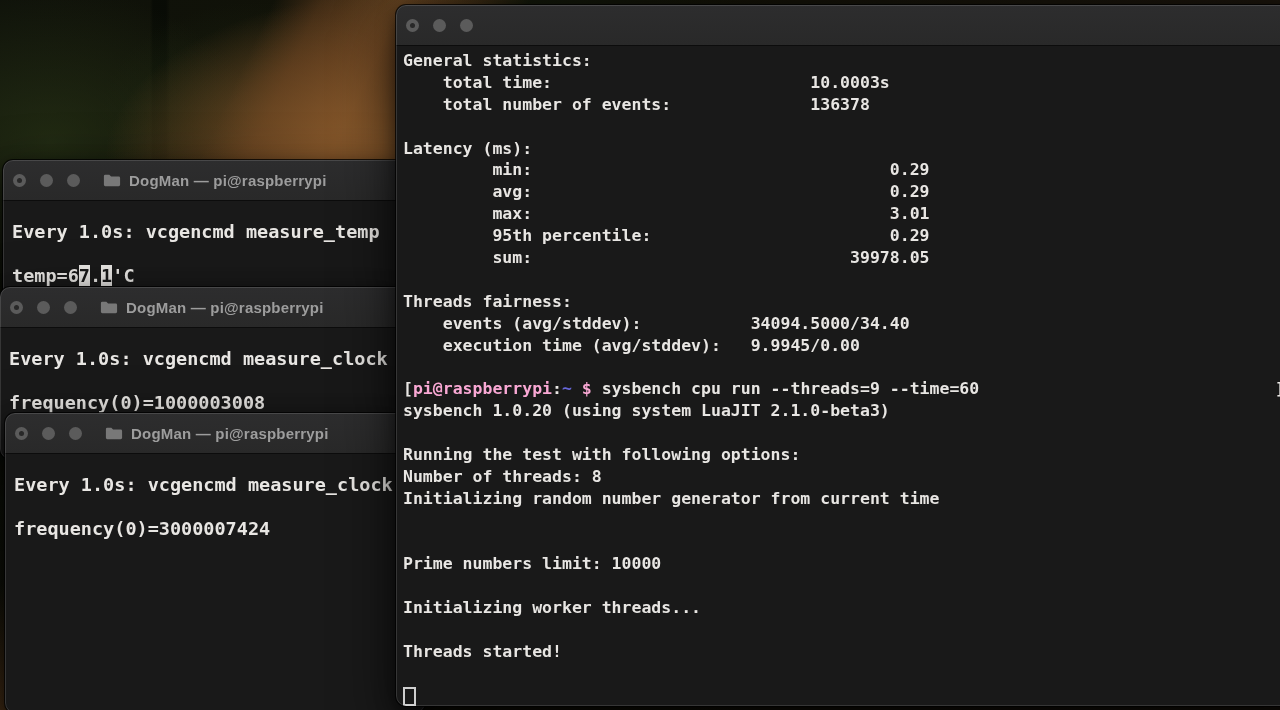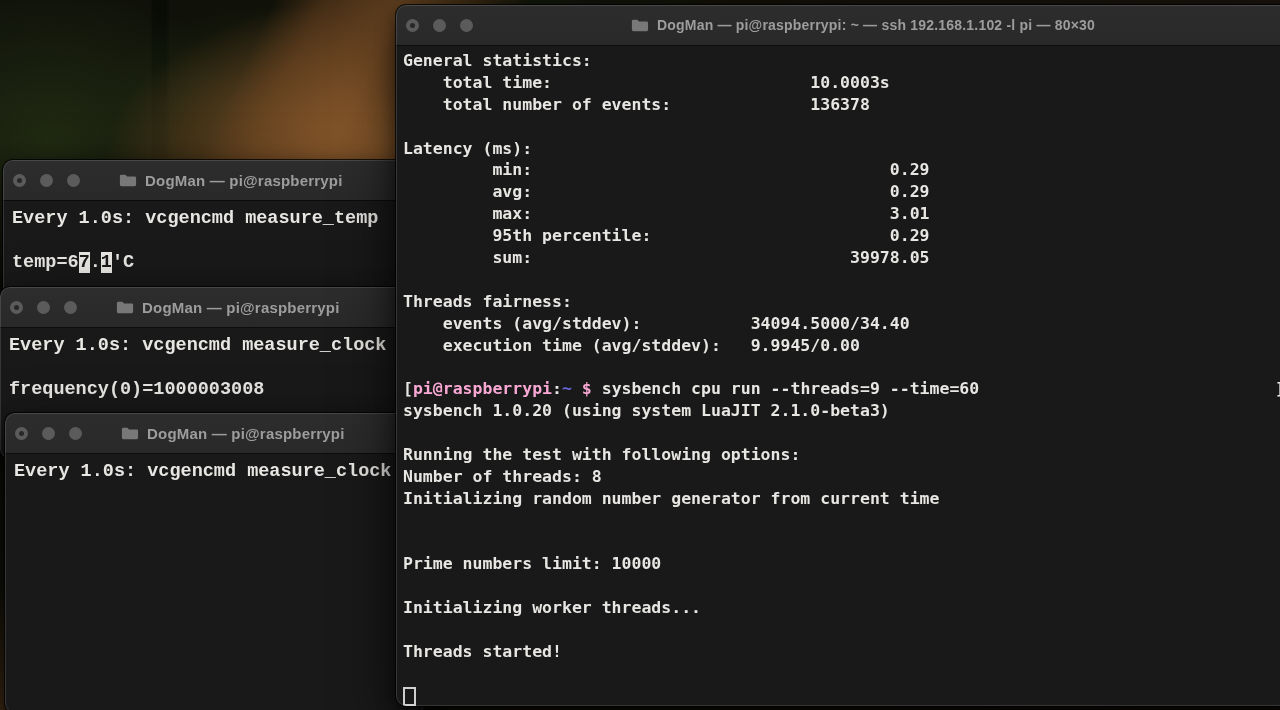--- a/index.html
+++ b/index.html
@@ -23,31 +23,31 @@
   .window::after{content:"";position:absolute;inset:0;border-radius:10px;
     border:1px solid rgba(255,255,255,.13);pointer-events:none;}
   .titlebar{height:40px;background:linear-gradient(#2d2d2e,#292929);
     border-bottom:1px solid #0c0c0c;position:relative;}
   .lights{position:absolute;left:10px;top:0;height:40px;display:flex;align-items:center;gap:14px;}
   .light{width:13px;height:13px;border-radius:50%;background:#5b5b5b;position:relative;}
   .light.closebtn::after{content:"";position:absolute;left:4px;top:4px;width:5px;height:5px;
     border-radius:50%;background:#282828;}
   .title-group{position:absolute;top:0;height:40px;display:flex;align-items:center;gap:8px;white-space:nowrap;}
   .title-group.centered{left:50%;transform:translateX(-50%);}
-  .title-group.offset{left:116px;}
+  .title-group.offset{left:100px;}
   .proxy-icon{flex:0 0 auto;display:block;}
   .wtitle{color:#9d9d9d;font-weight:bold;letter-spacing:.2px;}
   .main .wtitle{font-size:14px;}
   .small .wtitle{font-size:15px;}
 
   
   .content{position:absolute;left:0;right:0;top:41px;bottom:0;background:#191919;
     color:#e8e6e3;font-family:"DejaVu Sans Mono","Liberation Mono",monospace;font-weight:bold;}
   .main .content{padding:4px 7px;font-size:16.5px;}
-  .small .content{padding:7px 9px;font-size:18.5px;font-family:Liberation Mono, monospace;}
+  .small .content{padding:20px 9px;font-size:18.5px;}
   .tline{height:21.9px;line-height:21.9px;white-space:pre;}
   .small .tline{height:22px;line-height:22px;}
   .prompt-line{position:relative;}
   .g{color:#f9a8d4;}
   .b{color:#6767d9;}
   .mark-right{position:absolute;left:872px;top:0;color:#e8e6e3;}
   .inv{background:#e8e6e3;color:#191919;}
   .cursor{display:inline-block;width:9px;height:15px;border:2px solid #cfcfcf;
     transform:translateY(2px);}
 </style>
@@ -108,35 +108,30 @@
     <div class="title-group offset">
       <svg class="proxy-icon" width="18" height="15" viewBox="0 0 20 16">
           <path d="M1 3.2Q1 1.6 2.6 1.6H7l2 2h8.4Q19 3.6 19 5.2v7.6q0 1.6-1.6 1.6H2.6Q1 14.4 1 12.8Z" fill="#787878"></path>
         </svg>
       <span class="wtitle">DogMan — pi@raspberrypi</span>
     </div>
   </div>
   <div class="content">
     <div class="tline">Every 1.0s: vcgencmd measure_clock</div>
     <div class="tline"></div>
+    <div class="tline">frequency(0)=3000007424</div>
   </div>
 </div>
 
 <div class="window main" id="win-main" style="left:396px;top:5px;width:934px;height:701px;z-index:40;">
   <div class="titlebar">
     <div class="lights">
       <span class="light closebtn"></span>
       <span class="light"></span>
       <span class="light"></span>
-    </div>
-    <div class="title-group centered">
-      <svg class="proxy-icon" width="18" height="15" viewBox="0 0 20 16">
-          <path d="M1 3.2Q1 1.6 2.6 1.6H7l2 2h8.4Q19 3.6 19 5.2v7.6q0 1.6-1.6 1.6H2.6Q1 14.4 1 12.8Z" fill="#787878"></path>
-        </svg>
-      <span class="wtitle">DogMan — pi@raspberrypi: ~ — ssh 192.168.1.102 -l pi — 80×30</span>
     </div>
   </div>
   <div class="content" id="main-body">
       <div class="tline">General statistics:</div>
       <div class="tline">    total time:                          10.0003s</div>
       <div class="tline">    total number of events:              136378</div>
       <div class="tline"></div>
       <div class="tline">Latency (ms):</div>
       <div class="tline">         min:                                    0.29</div>
       <div class="tline">         avg:                                    0.29</div>

